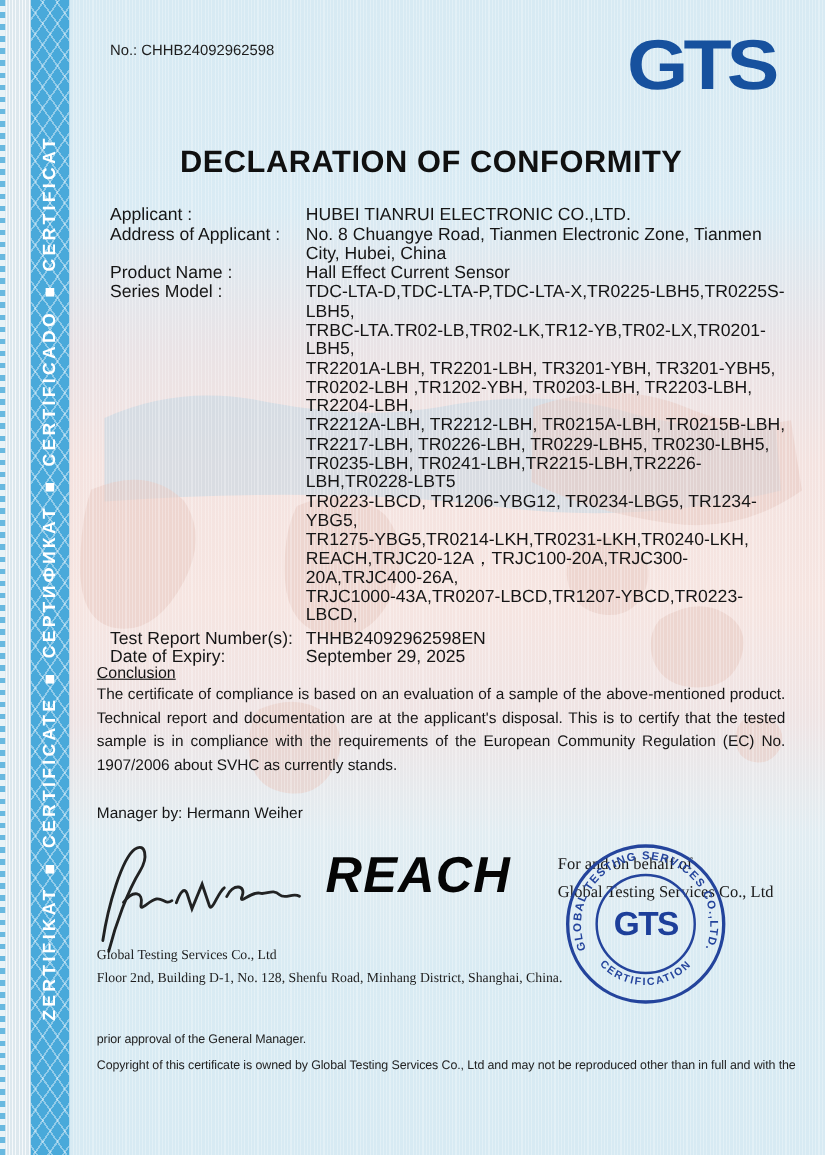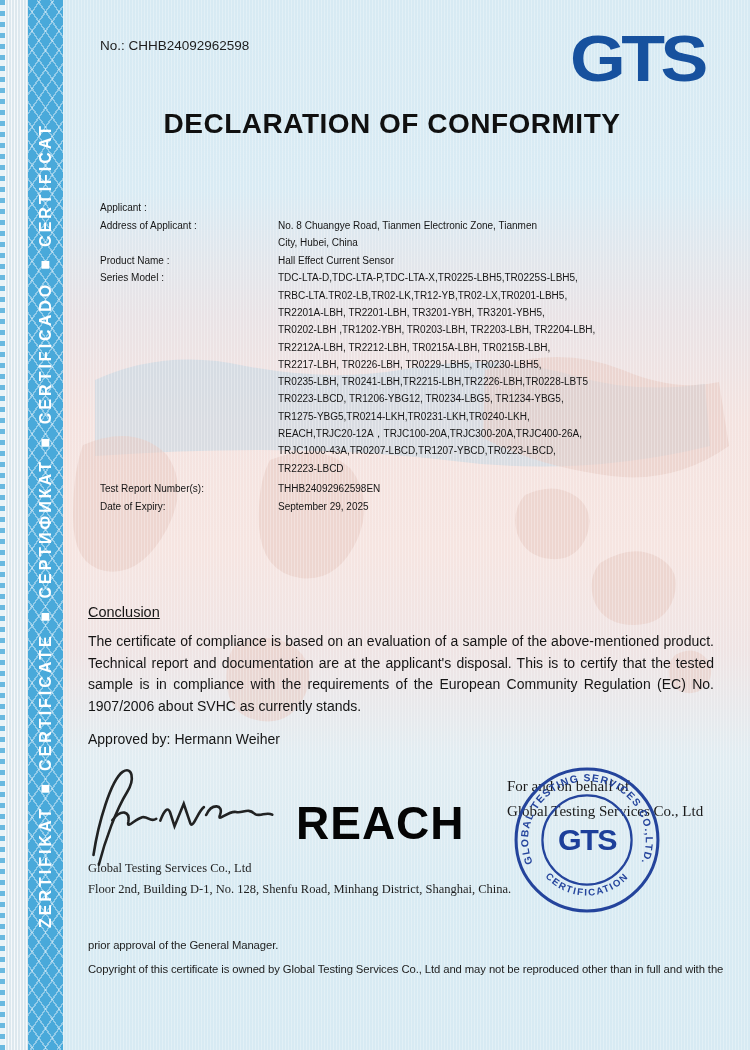--- a/index.html
+++ b/index.html
@@ -45,41 +45,41 @@
   }
 
   .doc-number { position:absolute; left:100px; top:38px; font-size:13.5px; color:#1d1d1d;text-align:center; }
   .gts-logo {
     position:absolute; left:570px; top:22px;
     font-size:64px; font-weight:900; color:#17519e;
     letter-spacing:-4px; transform:scaleX(1.12); transform-origin:left top;
     font-family:"Liberation Sans", sans-serif;
   }
   .page-title {
-    position:absolute; left:62px; top:108px; width:660px;
+    position:absolute; left:62px; top:131px; width:660px;
     text-align:center; font-size:28px; font-weight:bold; letter-spacing:.5px; color:#101010;
   }
 
-  .fields { position:absolute; left:100px; top:187px; width:618px; font-size:10px; line-height:17.6px;margin-top:12px; }
+  .fields { position:absolute; left:100px; top:187px; width:618px; font-size:16px; line-height:17.6px; }
   .field-row { display:flex; align-items:flex-start; }
   .field-label { width:178px; flex:none; }
   .field-value { flex:1; }
   .field-value.series { line-height:17.3px; }
   .gap { margin-top:3px; }
 
   .conclusion { position:absolute; left:88px; top:604px; width:626px; }
-  .conclusion-heading { font-size:14.5px; text-decoration:underline; margin-bottom:11px; }
+  .conclusion-heading { font-size:14.5px; text-decoration:underline; }
   .conclusion-body { font-size:14px; line-height:21.6px; text-align:justify; }
 
   .approved-by { position:absolute; left:88px; top:731px; font-size:14px; }
   .behalf {
     position:absolute; left:507px; top:734px;
     font-family:"Liberation Serif", serif; font-size:15px; line-height:25px; color:#1a1a1a;margin-top:40px;
   }
-  .reach { position:absolute; left:296px; top:796px; font-size:46px; font-weight:bold; letter-spacing:1px; color:#050505; }
+  .reach { position:absolute; left:296px; top:768px; font-size:46px; font-weight:bold; letter-spacing:1px; color:#050505;font-style:italic; }
 
   .signature { position:absolute; left:78px; top:756px; transform:rotate(-2deg); }
 
   .stamp { position:absolute; left:510px; top:764px; }
 
   .footer-info {
     position:absolute; left:88px; top:858px;
     font-family:"Liberation Serif", serif; font-size:12.5px; line-height:20.5px; color:#1e1e1e;
   }
   .copyright { position:absolute; left:88px; top:933px; width:636px; font-size:11.3px; line-height:24px; letter-spacing:-0.1px; color:#222; }
@@ -112,20 +112,21 @@
     <div class="vtext">ZERTIFIKAT ■ CERTIFICATE ■ СЕРТИФИКАТ ■ CERTIFICADO ■ CERTIFICAT</div>
   </div>
 
   <div class="doc-number">No.: CHHB24092962598</div>
   <div class="gts-logo">GTS</div>
   <div class="page-title">DECLARATION OF CONFORMITY</div>
 
   <div class="fields">
     <div class="field-row">
       <div class="field-label">Applicant :</div>
+      <div class="field-value">HUBEI TIANRUI ELECTRONIC CO.,LTD.</div>
     </div>
     <div class="field-row">
       <div class="field-label">Address of Applicant :</div>
       <div class="field-value">
           <div>No. 8 Chuangye Road, Tianmen Electronic Zone, Tianmen</div>
           <div>City, Hubei, China</div>
         </div>
     </div>
     <div class="field-row">
       <div class="field-label">Product Name :</div>
@@ -138,39 +139,38 @@
           <div>TRBC-LTA.TR02-LB,TR02-LK,TR12-YB,TR02-LX,TR0201-LBH5,</div>
           <div>TR2201A-LBH, TR2201-LBH, TR3201-YBH, TR3201-YBH5,</div>
           <div>TR0202-LBH ,TR1202-YBH, TR0203-LBH, TR2203-LBH, TR2204-LBH,</div>
           <div>TR2212A-LBH, TR2212-LBH, TR0215A-LBH, TR0215B-LBH,</div>
           <div>TR2217-LBH, TR0226-LBH, TR0229-LBH5, TR0230-LBH5,</div>
           <div>TR0235-LBH, TR0241-LBH,TR2215-LBH,TR2226-LBH,TR0228-LBT5</div>
           <div>TR0223-LBCD, TR1206-YBG12, TR0234-LBG5, TR1234-YBG5,</div>
           <div>TR1275-YBG5,TR0214-LKH,TR0231-LKH,TR0240-LKH,</div>
           <div>REACH,TRJC20-12A，TRJC100-20A,TRJC300-20A,TRJC400-26A,</div>
           <div>TRJC1000-43A,TR0207-LBCD,TR1207-YBCD,TR0223-LBCD,</div>
-          <div>TR2223-LBCD</div>
         </div>
     </div>
     <div class="field-row gap">
       <div class="field-label">Test Report Number(s):</div>
       <div class="field-value">THHB24092962598EN</div>
     </div>
     <div class="field-row">
       <div class="field-label">Date of Expiry:</div>
       <div class="field-value">September 29, 2025</div>
     </div>
   </div>
 
   <div class="conclusion">
     <div class="conclusion-heading">Conclusion</div>
     <div class="conclusion-body">The certificate of compliance is based on an evaluation of a sample of the above-mentioned product. Technical report and documentation are at the applicant's disposal. This is to certify that the tested sample is in compliance with the requirements of the European Community Regulation (EC) No. 1907/2006 about SVHC as currently stands.</div>
   </div>
 
-  <div class="approved-by">Approved by: Hermann Weiher</div>
+  <div class="approved-by">Manager by: Hermann Weiher</div>
   <div class="behalf">
     <div>For and on behalf of</div>
     <div>Global Testing Services Co., Ltd</div>
   </div>
   <div class="reach">REACH</div>
 
   <svg class="signature" width="200" height="110" viewBox="0 0 200 110">
     <g fill="none" stroke="#111" stroke-width="2.6" stroke-linecap="round" opacity="0.92">
       <path d="M14,96 C20,64 34,22 46,14 C56,8 58,22 50,34 C38,52 26,82 19,106"></path>
       <path d="M34,62 C44,50 52,54 50,64 C48,72 56,62 64,60 C70,59 72,66 78,62"></path>

